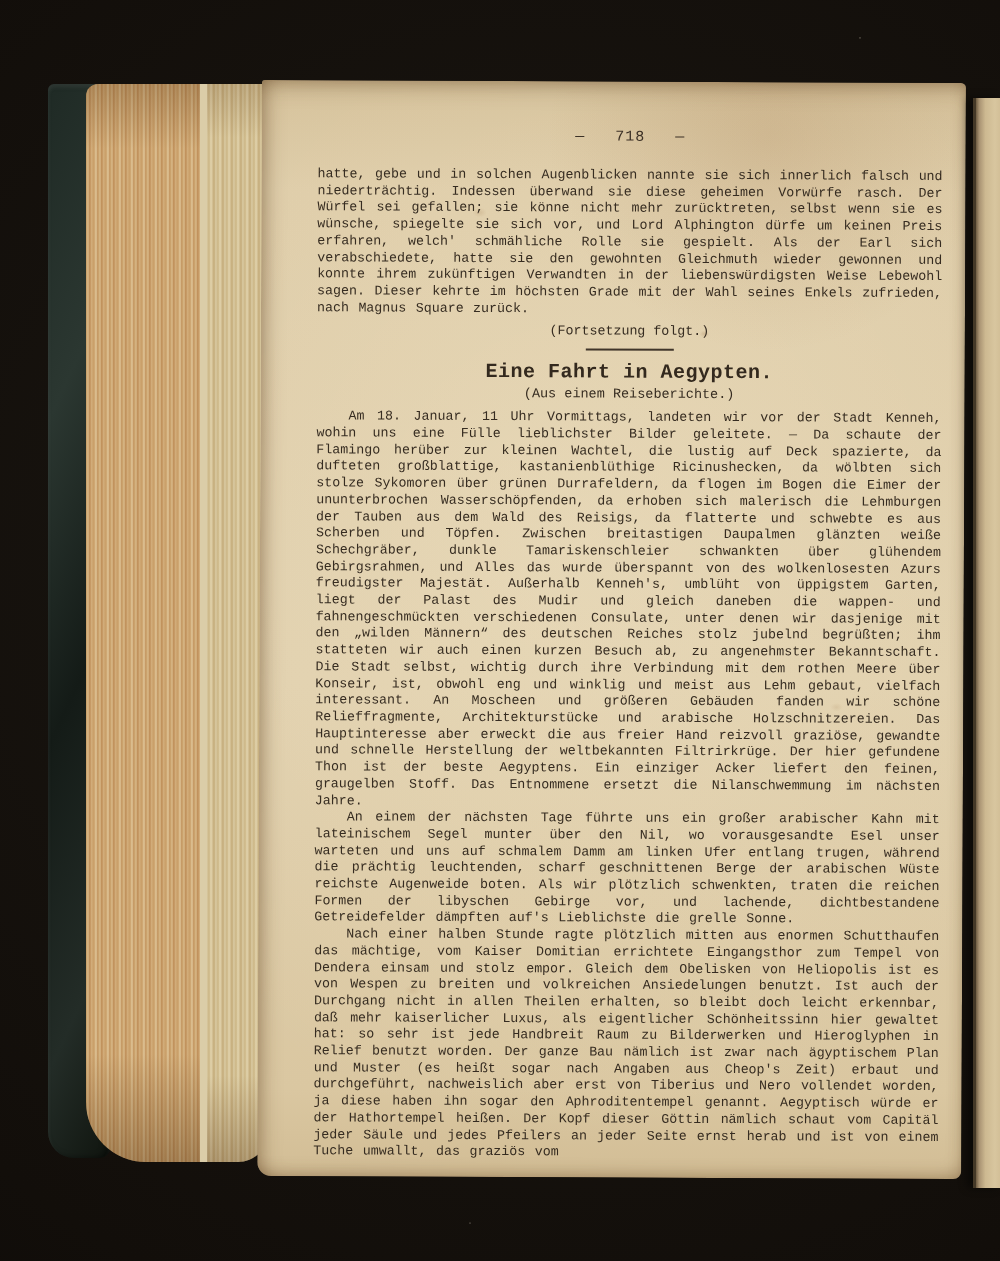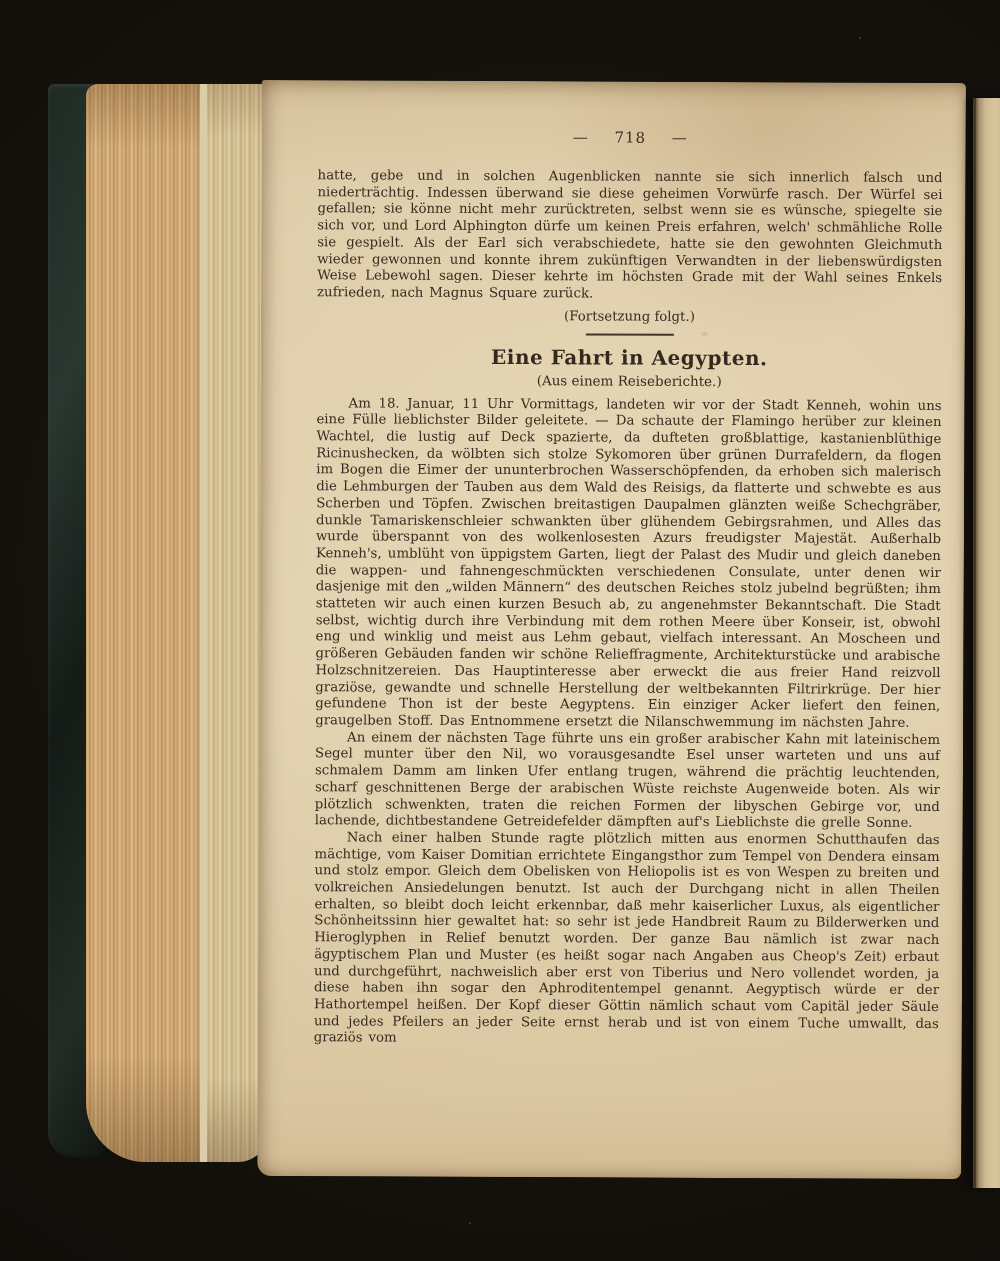--- a/index.html
+++ b/index.html
@@ -7,21 +7,21 @@
     width:1000px;height:1261px;overflow:hidden;position:relative;
     background:
       radial-gradient(1.5px 1.5px at 12% 30%, rgba(230,220,200,.5), transparent 70%),
       radial-gradient(1.5px 1.5px at 44% 9%, rgba(230,220,200,.4), transparent 70%),
       radial-gradient(2px 2px at 86% 3%, rgba(230,220,200,.35), transparent 70%),
       radial-gradient(1.5px 1.5px at 5% 76%, rgba(230,220,200,.35), transparent 70%),
       radial-gradient(2px 2px at 47% 97%, rgba(230,220,200,.3), transparent 70%),
       radial-gradient(120% 90% at 55% 45%, #1b1712 0%, #120e0a 70%, #0c0907 100%);
     font-family:"DejaVu Serif", serif;
   }
-  .scene{position:absolute;inset:0;}
+  .scene{position:absolute;inset:0;font-family:Liberation Mono, monospace;}
 
   
   .cover-edge{
     position:absolute;left:48px;top:84px;width:62px;height:1074px;
     background:linear-gradient(115deg,#1f2a25 0%,#2b3731 28%,#141b17 55%,#232c27 82%,#10150f 100%);
     border-radius:6px 0 10px 26px;
     box-shadow:inset 0 3px 4px rgba(210,220,210,.12), inset -4px 0 6px rgba(0,0,0,.5);
   }
 
   

